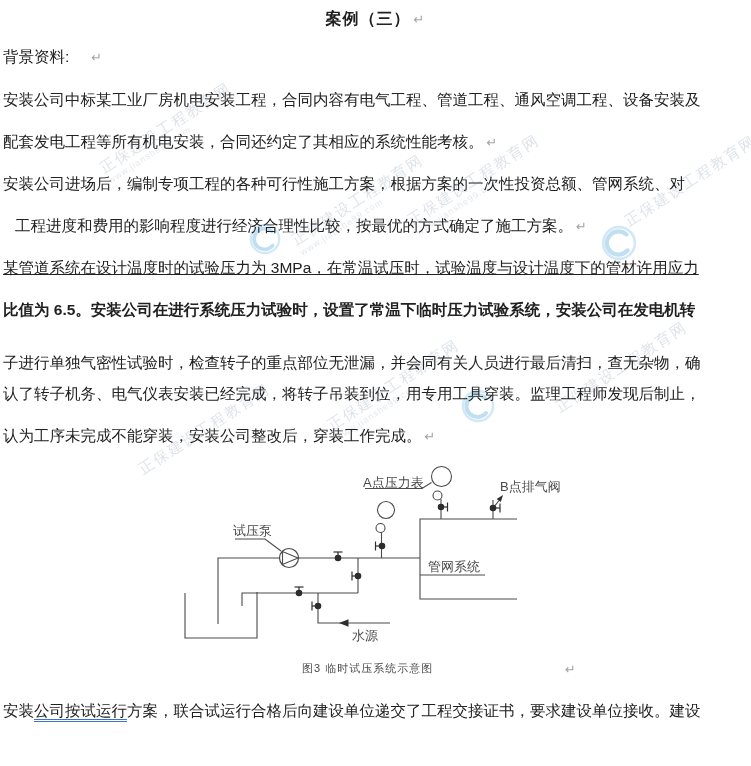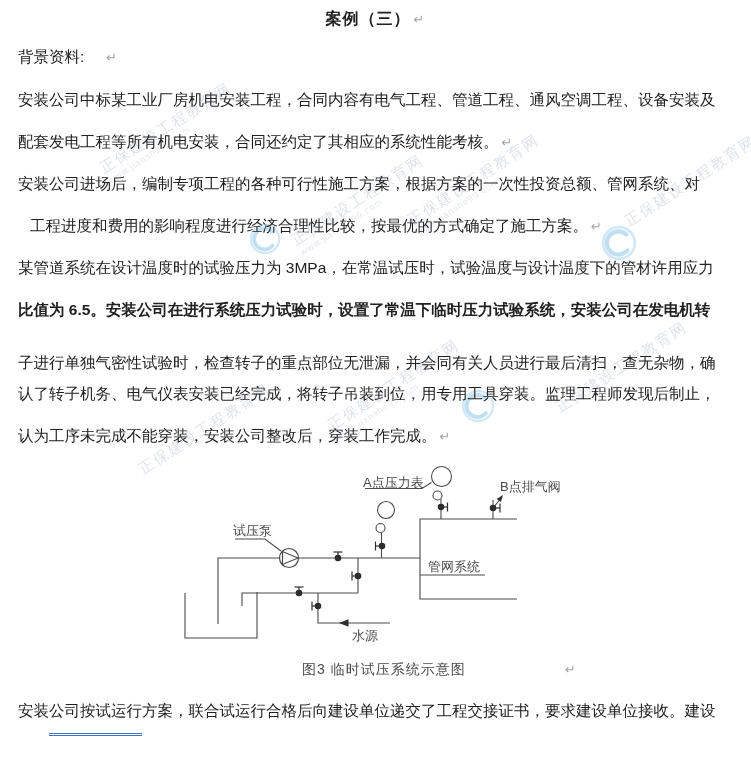--- a/index.html
+++ b/index.html
@@ -6,28 +6,28 @@
   .page{
     position:relative;width:751px;height:766px;background:#ffffff;overflow:hidden;
     font-family:"Liberation Sans","DejaVu Sans",sans-serif;
     color:#212121;
   }
   .doc-title{
     position:absolute;top:9px;left:0;width:751px;text-align:center;
     font-size:16px;font-weight:bold;letter-spacing:1px;z-index:2;
   }
   .tline{
-    position:absolute;left:18px;white-space:nowrap;font-size:15.5px;line-height:16px;
+    position:absolute;left:3px;white-space:nowrap;font-size:15.5px;line-height:16px;
     letter-spacing:0;z-index:2;
   }
   .pilcrow{color:#a3a3a3;font-size:13px;margin-left:3px;font-weight:normal;}
   .pilcrow.gap{margin-left:22px;}
-  .spell-underline{border-bottom:3px double #3b74c9;padding-bottom:14px;}
+  .spell-underline{border-bottom:3px double #3b74c9;padding-bottom:0;}
   .caption{
-    position:absolute;left:302px;top:661px;font-size:14px;color:#4a4a4a;
+    position:absolute;left:302px;top:661px;font-size:11px;color:#4a4a4a;
     letter-spacing:1px;z-index:2;white-space:nowrap;
   }
   .caption-mark{position:absolute;left:565px;top:662px;font-size:13px;color:#a3a3a3;z-index:2;}
   .diagram-wrap{position:absolute;left:178px;top:460px;width:400px;height:196px;z-index:2;}
   svg text{font-family:"Liberation Sans","DejaVu Sans",sans-serif;fill:#4a4a4a;font-size:13px;}
   
   .wm{
     position:absolute;z-index:1;transform:rotate(-33deg);opacity:0.55;
     display:flex;flex-direction:column;line-height:1.2;pointer-events:none;
   }
@@ -84,21 +84,21 @@
   </div>
 
   <div class="tline" style="top:49px;">
     <span>背景资料:</span><span class="pilcrow gap">↵</span>
   </div>
 
   <div class="tline" style="top:134px;"><span>配套发电工程等所有机电安装，合同还约定了其相应的系统性能考核。</span><span class="pilcrow">↵</span></div>
   <div class="tline" style="top:92px;"><span>安装公司中标某工业厂房机电安装工程，合同内容有电气工程、管道工程、通风空调工程、设备安装及</span></div>
   <div class="tline" style="top:176px;"><span>安装公司进场后，编制专项工程的各种可行性施工方案，根据方案的一次性投资总额、管网系统、对</span></div>
   <div class="tline" style="top:218px;margin-left:12px;"><span>工程进度和费用的影响程度进行经济合理性比较，按最优的方式确定了施工方案。</span><span class="pilcrow">↵</span></div>
-  <div class="tline" style="top:260px;"><span>某管道系统在设计温度时的试验压力为 3MPa，在常温试压时，试验温度与设计温度下的管材许用应力</span></div>
+  <div class="tline" style="top:260px;text-decoration:underline;"><span>某管道系统在设计温度时的试验压力为 3MPa，在常温试压时，试验温度与设计温度下的管材许用应力</span></div>
   <div class="tline" style="top:302px;font-weight:bold;"><span>比值为 6.5。安装公司在进行系统压力试验时，设置了常温下临时压力试验系统，安装公司在发电机转</span></div>
   <div class="tline" style="top:344px;margin-top:11px;"><span>子进行单独气密性试验时，检查转子的重点部位无泄漏，并会同有关人员进行最后清扫，查无杂物，确</span></div>
   <div class="tline" style="top:428px;"><span>认为工序未完成不能穿装，安装公司整改后，穿装工作完成。</span><span class="pilcrow">↵</span></div>
   <div class="tline" style="top:386px;"><span>认了转子机务、电气仪表安装已经完成，将转子吊装到位，用专用工具穿装。监理工程师发现后制止，</span></div>
 
   <div class="diagram-wrap">
     <svg width="400" height="196" viewBox="0 0 400 196">
       <g stroke="#4a4a4a" stroke-width="1.1" fill="none">
 
         <path d="M7,133 V178 H79 V132"></path>

